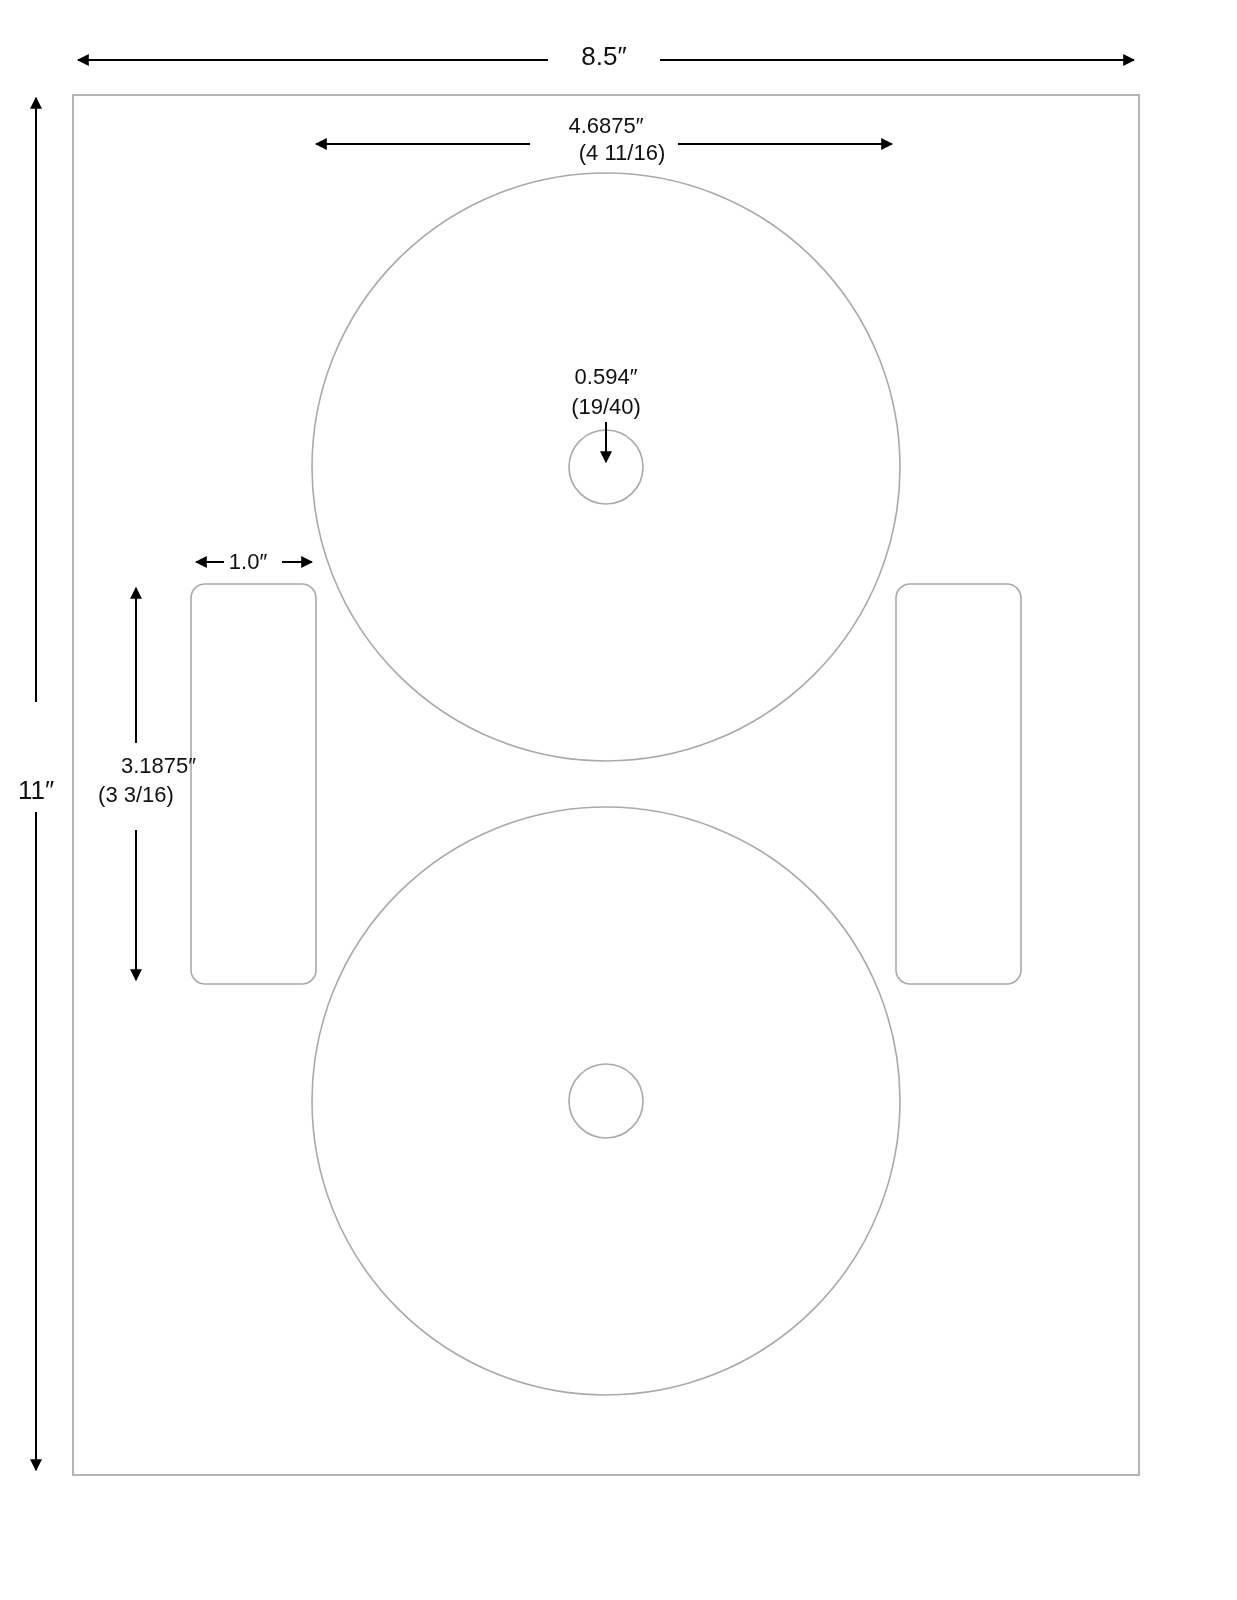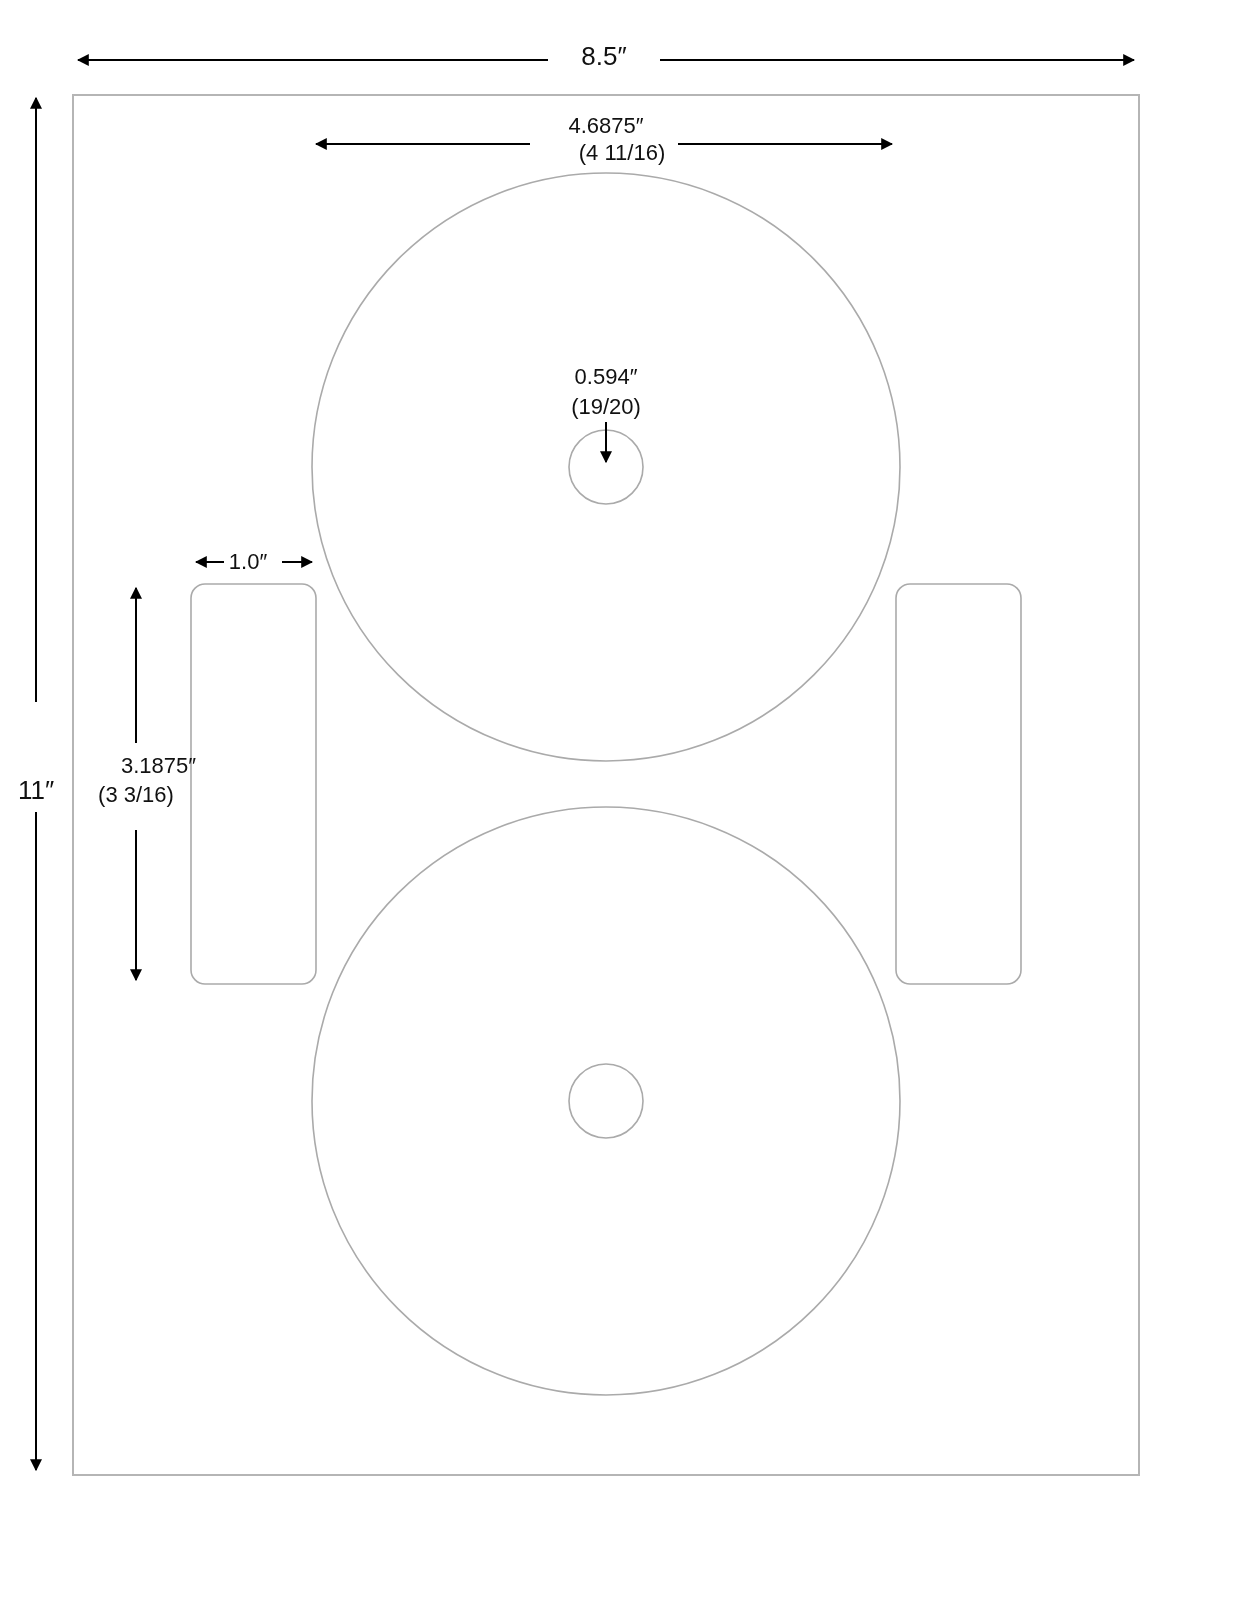--- a/index.html
+++ b/index.html
@@ -58,18 +58,18 @@
   </g>
 </svg>
 
 <div class="lbl lbl-big" style="left:548px; top:42px; width:112px;">8.5″</div>
 <div class="lbl lbl-big" style="left:0px; top:776px; width:72px;">11″</div>
 
 <div class="lbl lbl-med" style="left:506px; top:113px; width:200px;">4.6875″</div>
 <div class="lbl lbl-med" style="left:522px; top:140px; width:200px;">(4 11/16)</div>
 
 <div class="lbl lbl-med" style="left:526px; top:364px; width:160px;">0.594″</div>
-<div class="lbl lbl-med" style="left:526px; top:394px; width:160px;">(19/20)</div>
+<div class="lbl lbl-med" style="left:526px; top:394px; width:160px;">(19/40)</div>
 
 <div class="lbl lbl-med" style="left:218px; top:549px; width:60px;">1.0″</div>
 
 <div class="lbl lbl-med" style="left:76px; top:753px; width:120px;text-align:right;">3.1875″</div>
 <div class="lbl lbl-med" style="left:76px; top:782px; width:120px;text-align:center;">(3 3/16)</div>
 
 </body></html>

